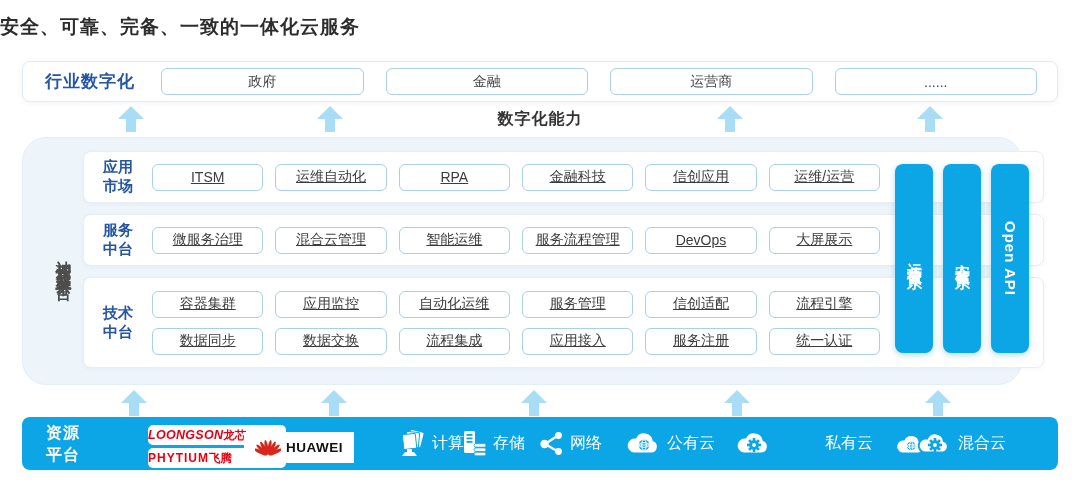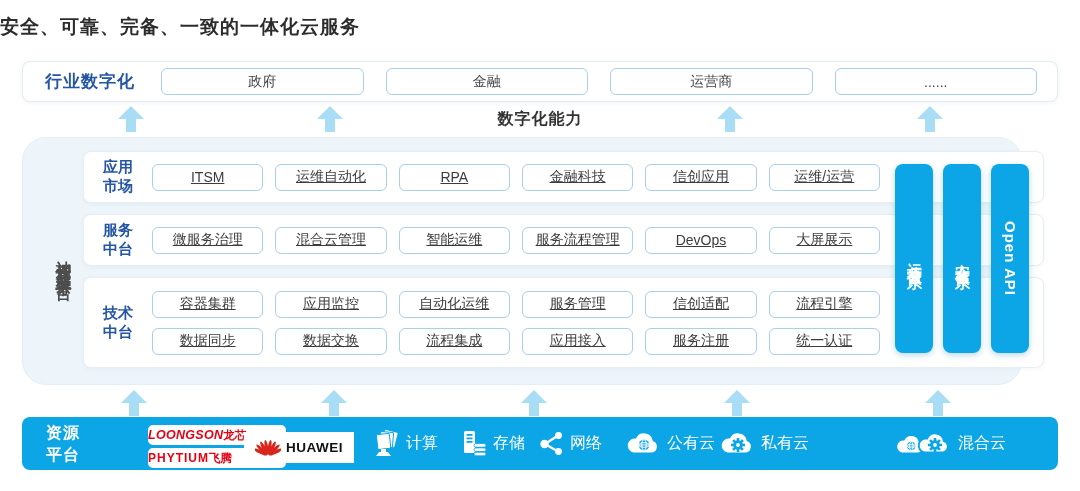--- a/index.html
+++ b/index.html
@@ -111,25 +111,25 @@
   .loong-cn{font-weight:bold;font-size:11.5px;color:var(--logo-red);}
   .phy-en{font-weight:700;font-size:12px;color:var(--logo-red);letter-spacing:1px;}
   .phy-cn{font-weight:bold;font-size:11.5px;color:var(--logo-red);}
   .huawei-chip{
     position:absolute;left:222px;top:15px;width:110px;height:31px;background:#fff;border-radius:0;
     display:flex;align-items:center;justify-content:center;gap:5px;
   }
   .huawei-text{font-weight:bold;font-size:13.5px;color:#111;letter-spacing:.5px;}
   .res-items{position:absolute;left:0;top:0;width:100%;height:100%;}
   .res-item{position:absolute;top:0;height:100%;display:flex;align-items:center;}
-  .res-item:nth-child(1){left:351px;justify-content:flex-end;}
+  .res-item:nth-child(1){left:377px;justify-content:flex-end;}
   .res-item:nth-child(2){left:439px;}
   .res-item:nth-child(3){left:517px;}
   .res-item:nth-child(4){left:602px;}
-  .res-item:nth-child(5){left:696px;}
+  .res-item:nth-child(5){left:712px;gap:48px;}
   .res-item:nth-child(6){left:872px;}
   .res-icon{display:flex;align-items:center;}
   .res-label{color:#fff;font-size:16px;font-weight:500;margin-left:6px;}
 </style>
 </head>
 <body>
 
 <div class="main-title">安全、可靠、完备、一致的一体化云服务</div>
 
 <div class="industry-row">

